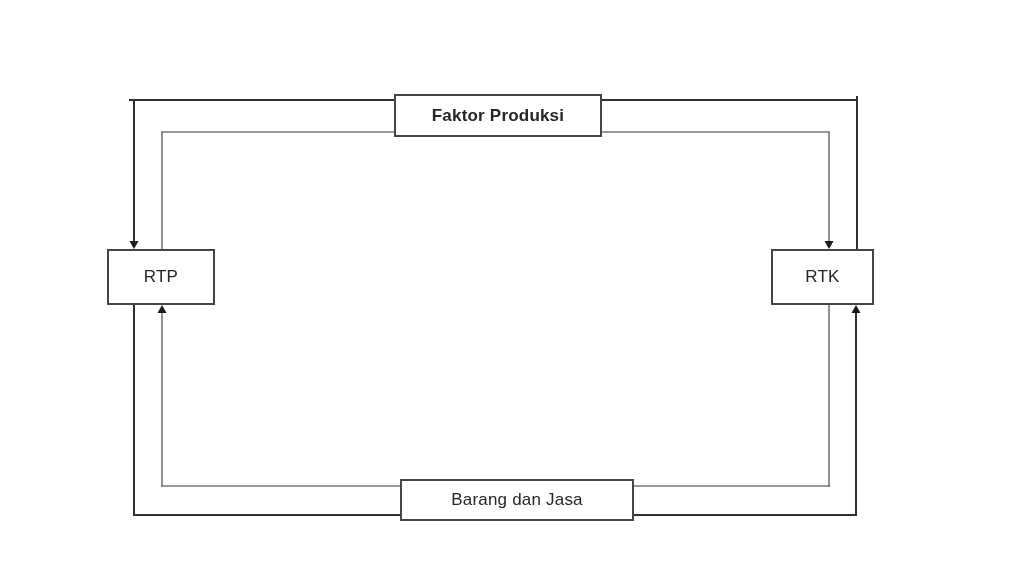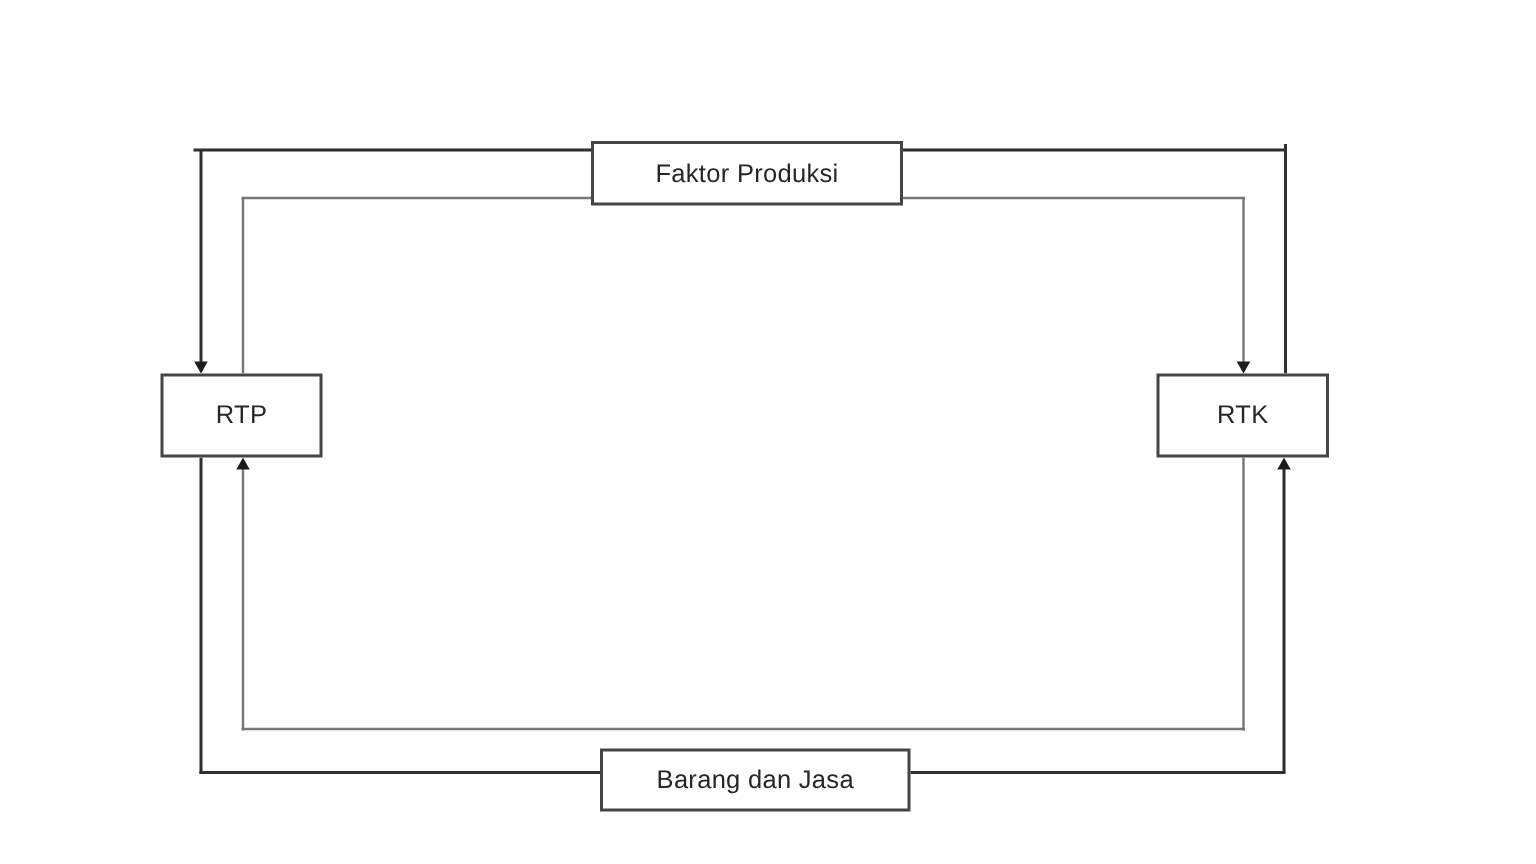--- a/index.html
+++ b/index.html
@@ -50,24 +50,24 @@
     display: flex;
     align-items: center;
     justify-content: center;
   }
   .node-label {
     font-size: 17px;
     color: var(--text);
     white-space: nowrap;
     letter-spacing: 0.2px;
   }
-  .box-faktor-produksi { left: 394px; top: 94px;  width: 208px; height: 43px; }
+  .box-faktor-produksi { left: 394px; top: 94px;  width: 208px; height: 43px; font-weight: bold; }
   .box-rtp             { left: 107px; top: 249px; width: 108px; height: 56px; }
-  .box-rtk             { left: 771px; top: 249px; width: 115px; height: 56px; }
-  .box-barang-dan-jasa { left: 400px; top: 479px; width: 207px; height: 42px; margin-top: 20px; }
+  .box-rtk             { left: 771px; top: 249px; width: 103px; height: 56px; }
+  .box-barang-dan-jasa { left: 400px; top: 479px; width: 234px; height: 42px; }
 </style>
 </head>
 <body>
 
 <div class="stage">
 
   <svg class="connector-layer" viewBox="0 0 1024 576" xmlns="http://www.w3.org/2000/svg">
 
     <g>
       <line class="outer-line" x1="857" y1="96" x2="857" y2="249"></line>

